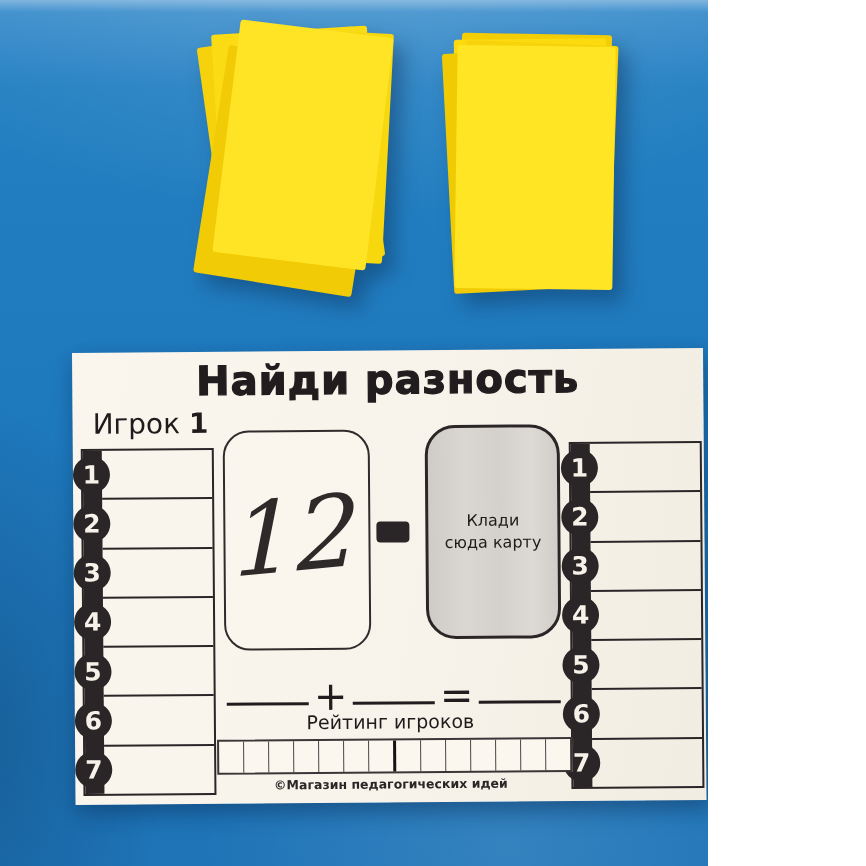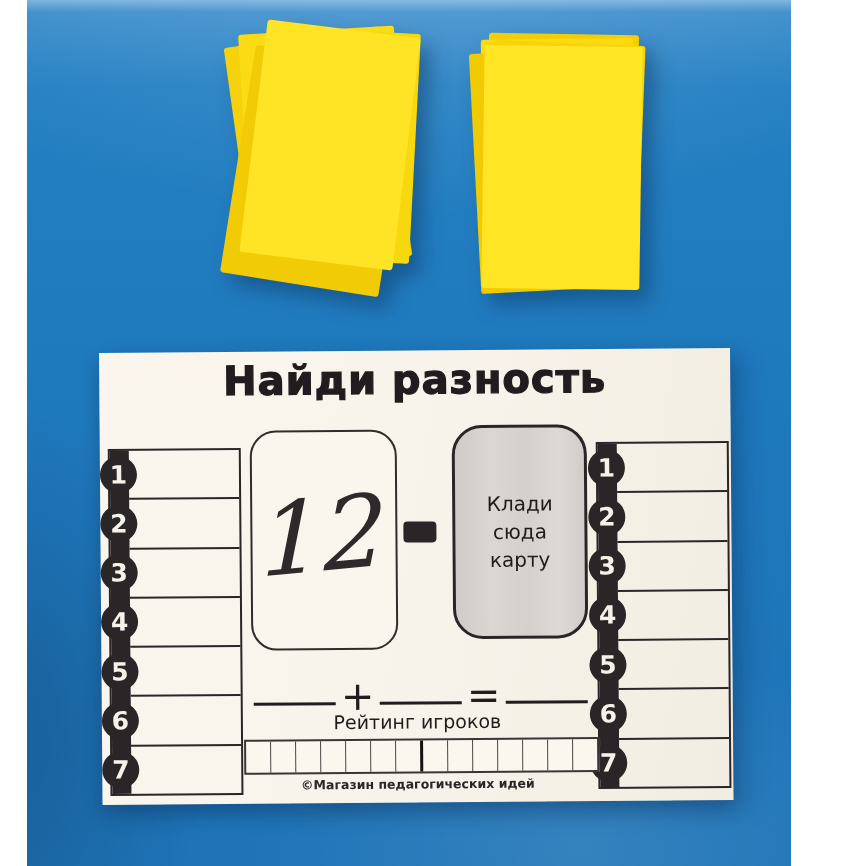--- a/index.html
+++ b/index.html
@@ -1,26 +1,25 @@
 <!DOCTYPE html>
 <html><head>
 <meta charset="utf-8">
 <style>
   html,body{margin:0;padding:0;}
   body{width:866px;height:866px;overflow:hidden;}
   .scene{
-    position:relative;width:764px;height:866px;overflow:hidden;
+    position:relative;width:708px;height:866px;overflow:hidden;
     font-family:"DejaVu Sans","Liberation Sans",sans-serif;
     background:
       linear-gradient(180deg, rgba(255,255,255,.30) 0%, rgba(255,255,255,0) 1.4%),
       radial-gradient(130% 55% at 50% -8%, rgba(255,255,255,.16), rgba(255,255,255,0) 60%),
       radial-gradient(80% 45% at 72% 98%, rgba(255,255,255,.10), rgba(255,255,255,0) 55%),
       radial-gradient(50% 70% at -4% 85%, rgba(0,15,40,.22), rgba(0,15,40,0) 55%),
       linear-gradient(180deg, #3E8FCD 0%, #2480C2 10%, #1E78BC 50%, #1E74B7 100%);
-    margin-left: 27px;
   }
 
   
   .stack{position:absolute;filter:drop-shadow(10px 12px 10px rgba(8,35,70,.38));}
   .stack .card{position:absolute;border-radius:3px;}
   .stack-left{left:198px;top:22px;width:205px;height:270px;}
   .stack-left .l1{left:14px;top:14px;width:158px;height:232px;transform:rotate(-8deg);background:#F5D20C;}
   .stack-left .l2{left:20px;top:8px;width:156px;height:232px;transform:rotate(-3.5deg);background:#FBDC14;}
   .stack-left .l3{left:38px;top:8px;width:152px;height:230px;transform:rotate(3deg);background:#F7D70E;}
   .stack-left .l4{left:12px;top:34px;width:160px;height:230px;transform:rotate(9deg);background:#F1CB06;}
@@ -75,21 +74,21 @@
   }
   .minus-shape{position:absolute;left:303px;top:171px;width:33px;height:21px;background:#2A2526;border-radius:4px;}
   .sr{position:absolute;width:1px;height:1px;overflow:hidden;clip:rect(0 0 0 0);color:transparent;}
 
   .subtrahend-card{
     position:absolute;left:352px;top:75px;width:135px;height:214px;box-sizing:border-box;
     border:3px solid #2A2526;border-radius:30px;
     background:linear-gradient(90deg,#CFCCC7 0%,#DAD7D2 28%,#D4D1CC 55%,#DDDAD5 80%,#D1CEC9 100%);
     display:flex;align-items:center;justify-content:center;text-align:center;
   }
-  .subtrahend-label{width:100px;font-size:20px;color:#1e1b1b;line-height:1.4;text-align:center;}
+  .subtrahend-label{width:100px;font-size:16px;color:#1e1b1b;line-height:1.4;text-align:center;}
 
   .equation{
     position:absolute;left:152px;top:308px;width:334px;height:48px;
     display:flex;align-items:flex-end;justify-content:space-between;
   }
   .blank{width:82px;height:0;border-bottom:3px solid #211d1e;margin-bottom:2px;}
   .op{font-size:40px;line-height:.75;color:#211d1e;transform:translateY(4px);}
 
   .rating-label{position:absolute;top:360px;left:0;right:0;text-align:center;font-size:19px;color:#1e1b1b;}
   .rating-grid{
@@ -119,20 +118,24 @@
     <div class="card r2"></div>
     <div class="card r3"></div>
     <div class="card r4"></div>
     <div class="card rtop"></div>
   </div>
 
   <div class="board">
 
     <div class="board-title">Найди разность</div>
 
+    <div class="player-label p1">
+      <span>Игрок</span>
+      <b>1</b>
+    </div>
 
     <div class="slot-table p1">
       <div class="strip"></div>
       <div class="rows">
         <div class="slot-row">
             <div class="num-circle">1</div>
           </div>
         <div class="slot-row">
             <div class="num-circle">2</div>
           </div>

